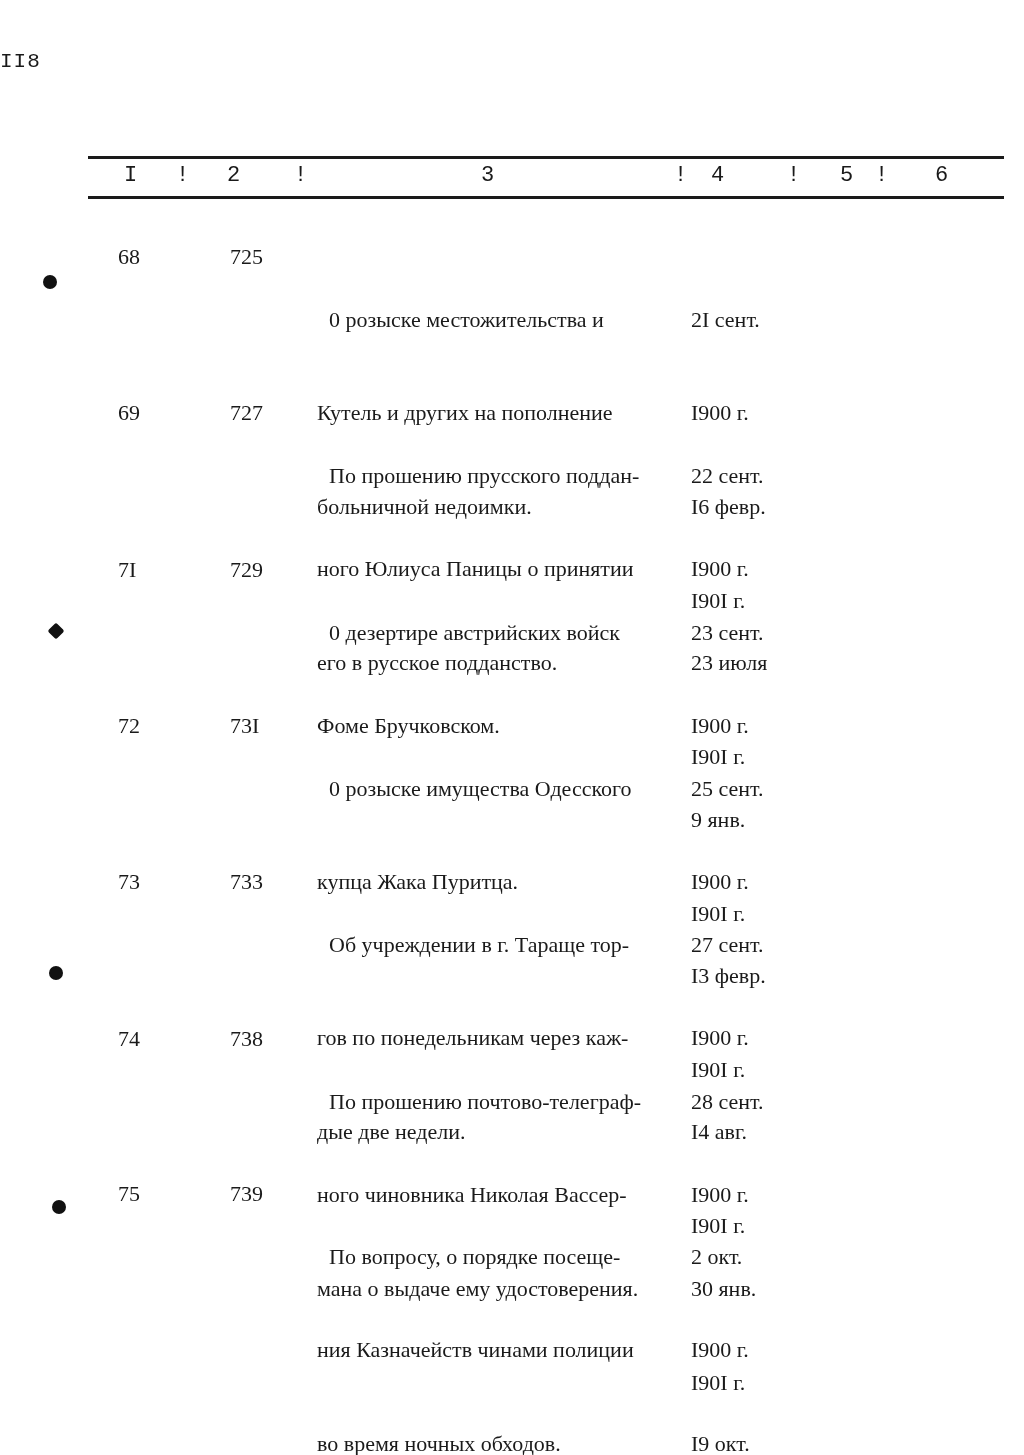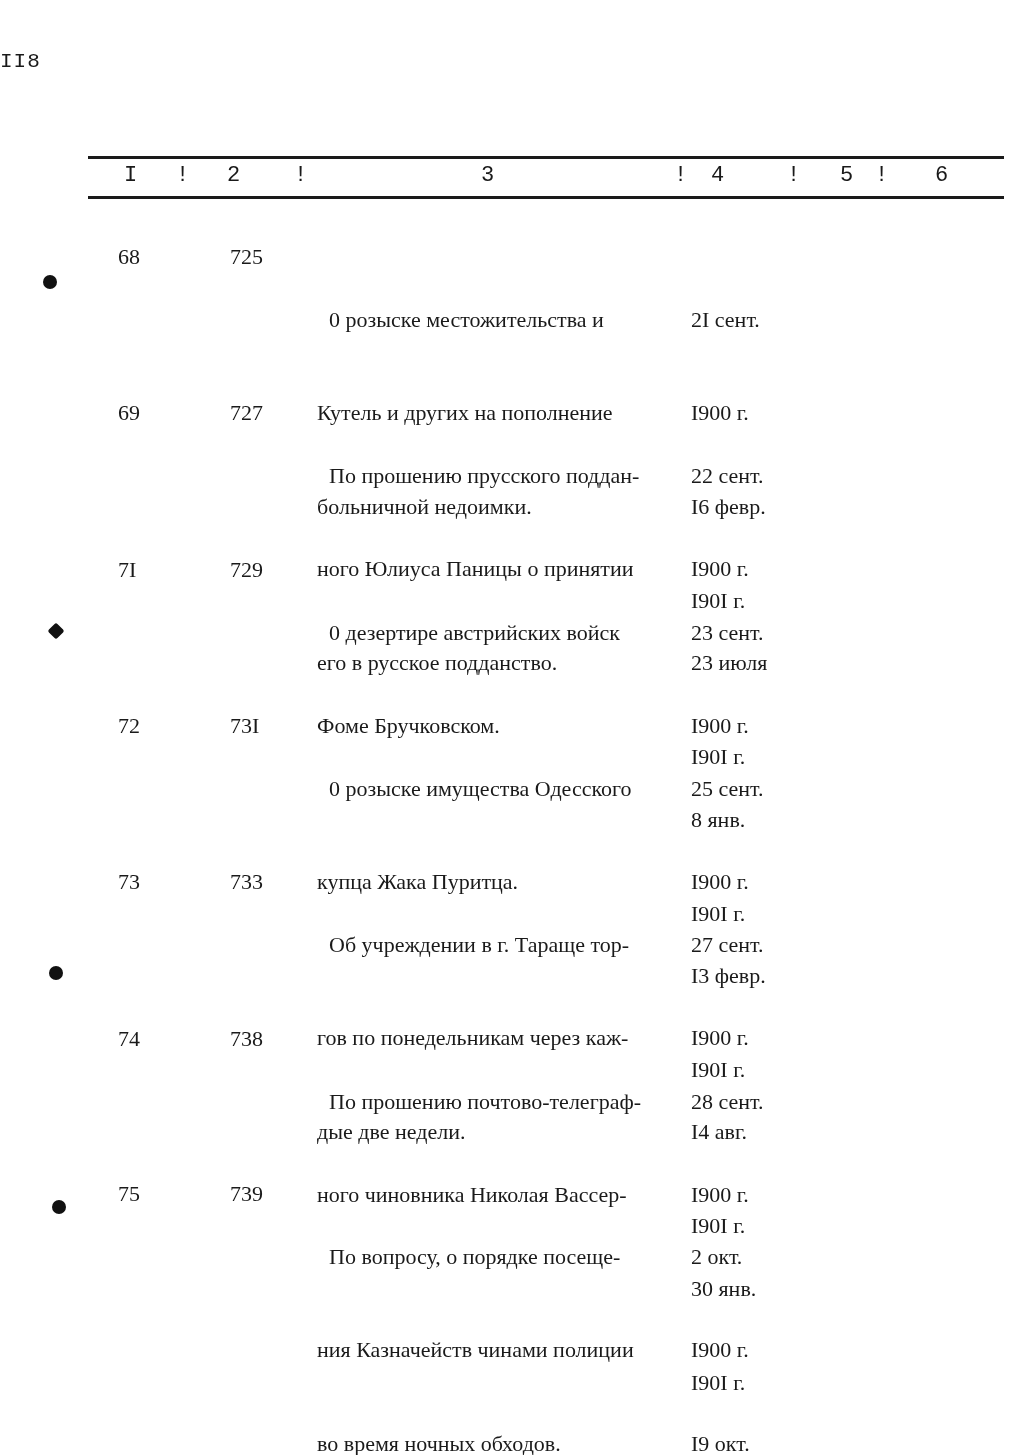--- a/index.html
+++ b/index.html
@@ -75,21 +75,21 @@
 <div class="row" style="top:538px">
   <div class="cell c1">7I</div>
   <div class="cell c2">729</div>
   <div class="cell c3">
     <div style="padding-left:12px">0 дезертире австрийских войск</div>
     <div>Фоме Бручковском.</div>
   </div>
   <div class="cell c4">
     <div>23 сент.</div>
     <div>I900 г.</div>
-    <div>8 янв.</div>
+    <div>9 янв.</div>
     <div>I90I г.</div>
   </div>
 </div>
 
 <div class="row" style="top:694px">
   <div class="cell c1">72</div>
   <div class="cell c2">73I</div>
   <div class="cell c3">
     <div style="padding-left:12px">0 розыске имущества Одесского</div>
     <div>купца Жака Пуритца.</div>
@@ -117,20 +117,21 @@
     <div>I90I г.</div>
   </div>
 </div>
 
 <div class="row" style="top:1007px">
   <div class="cell c1">74</div>
   <div class="cell c2">738</div>
   <div class="cell c3">
     <div style="padding-left:12px">По прошению почтово-телеграф-</div>
     <div>ного чиновника Николая Вассер-</div>
+    <div>мана о выдаче ему удостоверения.</div>
   </div>
   <div class="cell c4">
     <div>28 сент.</div>
     <div>I900 г.</div>
     <div>30 янв.</div>
     <div>I90I г.</div>
   </div>
 </div>
 
 <div class="row" style="top:1162px">

